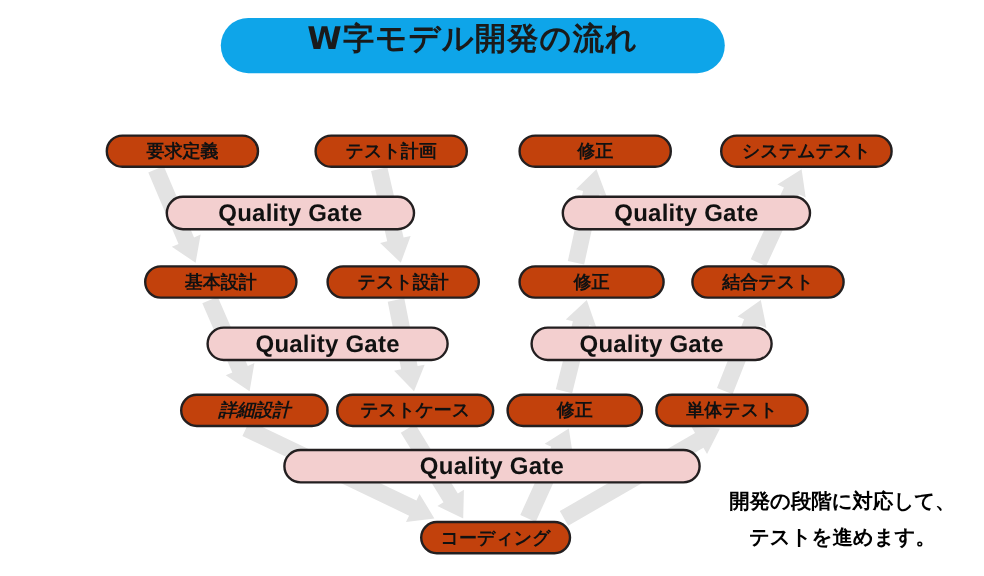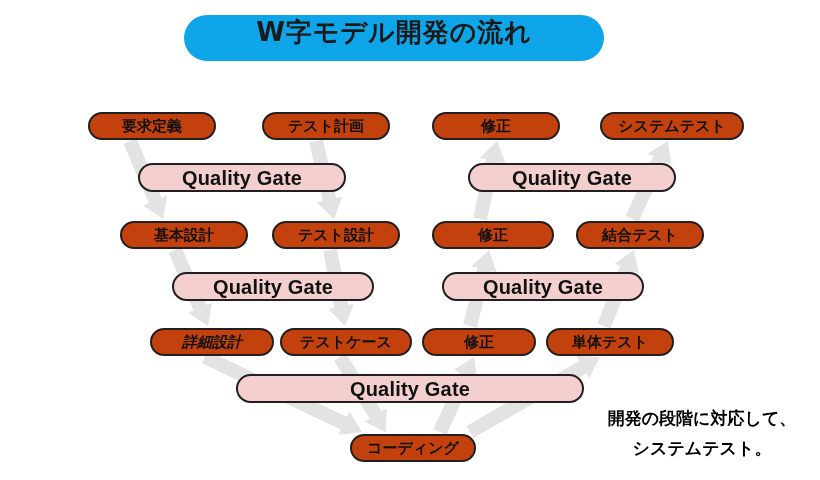--- a/index.html
+++ b/index.html
@@ -144,16 +144,16 @@
       <div class="pill gate" style="left: 236px; top: 374px; width: 348px;">
         <span>Quality Gate</span>
       </div>
       <div class="pill coding" style="left: 350px; top: 434px; width: 126px;">
         <span>コーディング</span>
       </div>
     </div>
 
   <div class="caption">
     <div>開発の段階に対応して、</div>
-    <div>システムテスト。</div>
+    <div>テストを進めます。</div>
   </div>
 
 </div>
 
 </body></html>

